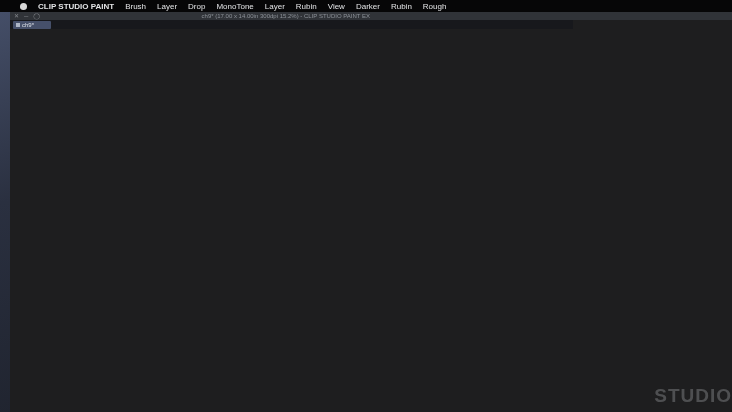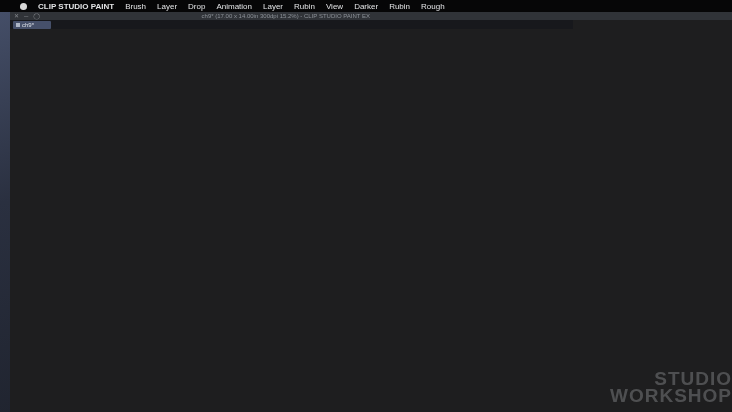--- a/index.html
+++ b/index.html
@@ -132,21 +132,21 @@
 </head>
 <body>
 
 <div id="menubar" class="abs">
   <span class="apple"></span>
   <span class="appname">CLIP STUDIO PAINT</span>
   <span id="menu-items" style="display:flex;gap:11px;">
       <span class="mitem">Brush</span>
       <span class="mitem">Layer</span>
       <span class="mitem">Drop</span>
-      <span class="mitem">Animation</span>
+      <span class="mitem">MonoTone</span>
       <span class="mitem">Layer</span>
       <span class="mitem">Rubin</span>
       <span class="mitem">View</span>
       <span class="mitem">Darker</span>
       <span class="mitem">Rubin</span>
       <span class="mitem">Rough</span>
     </span>
 </div>
 
 <div id="window" class="abs"></div>
@@ -645,14 +645,13 @@
     <div class="redgeicon">▣</div>
     <div class="redgeicon">▤</div>
     <div class="redgeicon">◻</div>
     <div class="redgeicon">✉</div>
     <div class="redgeicon">ⓘ</div>
     <div class="redgeicon">◌</div>
   </div>
 
 <div id="watermark" class="abs">
   <div>STUDIO</div>
-  <div>WORKSHOP</div>
 </div>
 
 </body></html>

